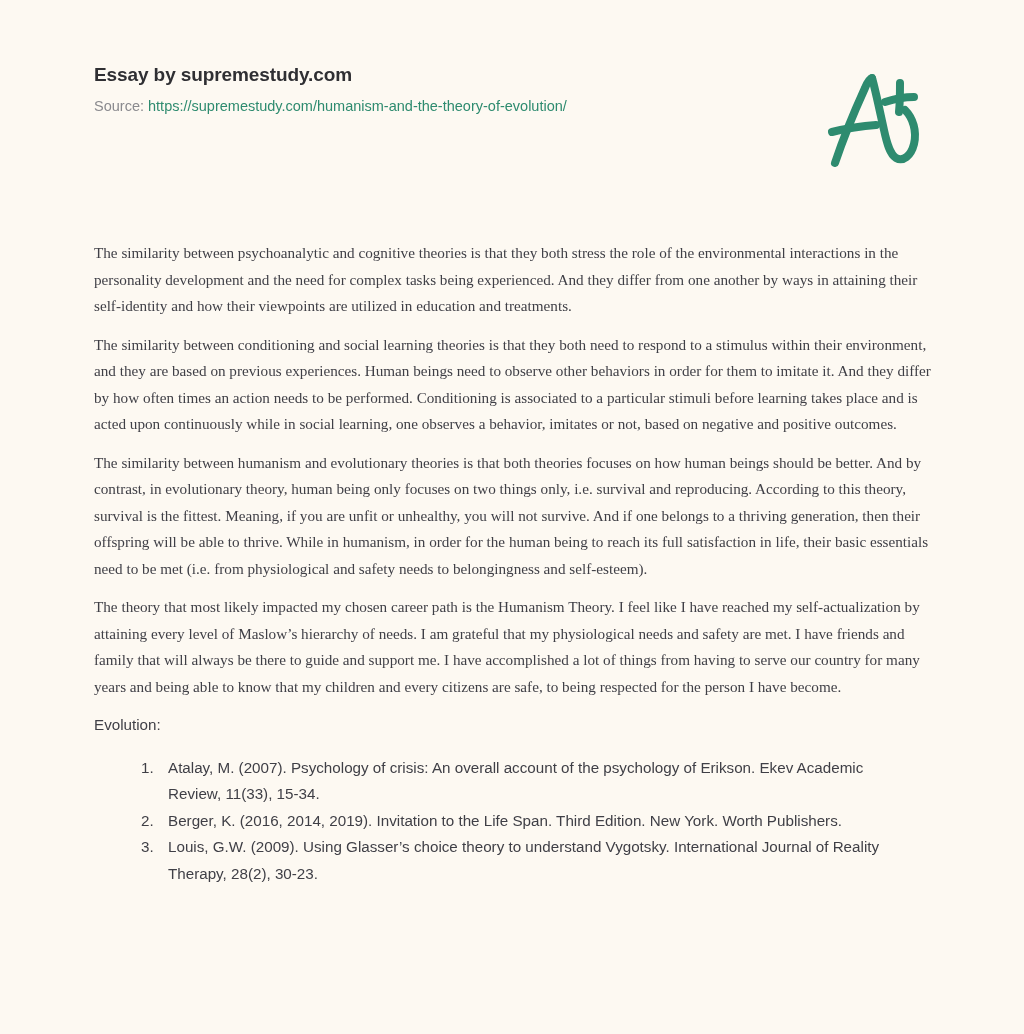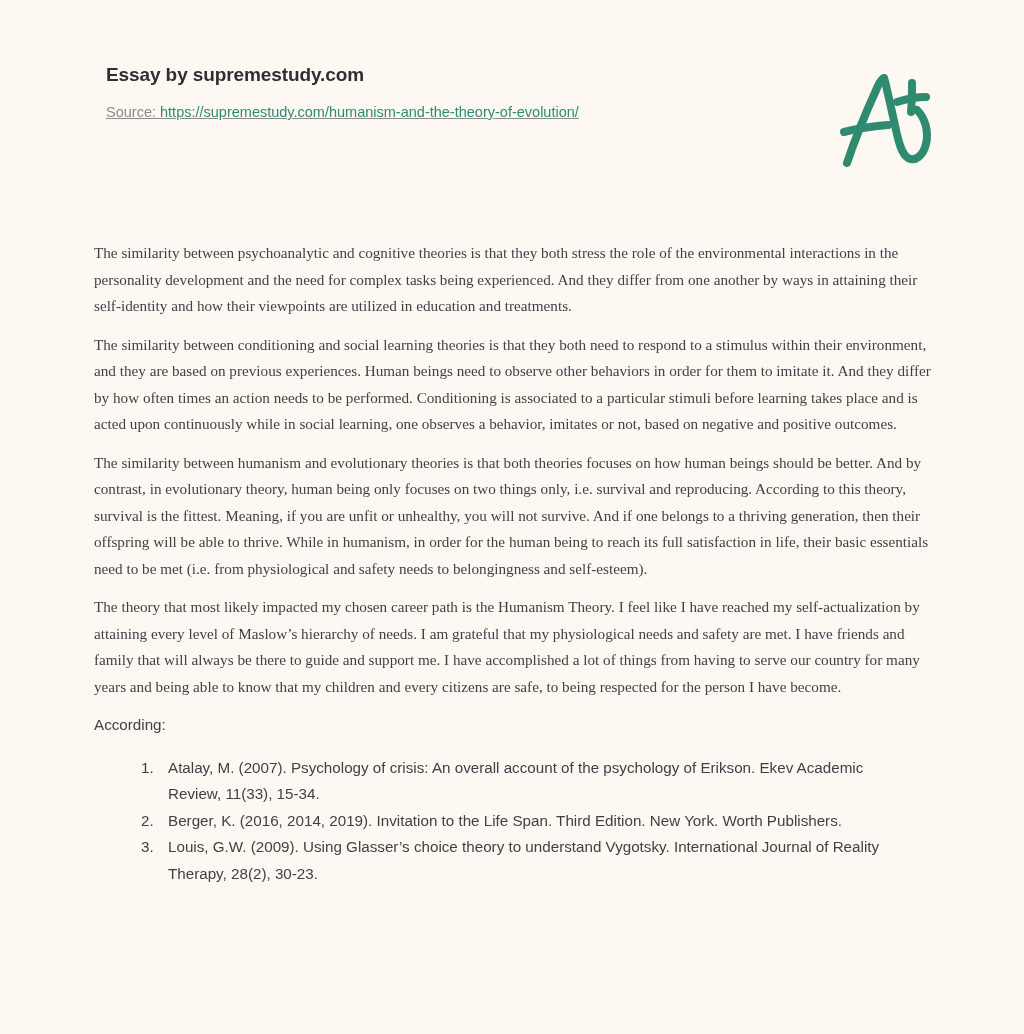--- a/index.html
+++ b/index.html
@@ -18,21 +18,21 @@
   .page {
     position: relative;
     width: 1024px;
     height: 1034px;
     box-sizing: border-box;
   }
 
   
   .header {
     position: absolute;
-    left: 12px;
+    left: 0;
     top: 0;
     width: 880px;
     height: 200px;
   }
 
   .header-text {
     position: absolute;
     left: 94px;
     top: 62px;
     width: 640px;
@@ -41,26 +41,25 @@
   .essay-by {
     font-size: 19px;
     font-weight: bold;
     color: #2f2f33;
     letter-spacing: -0.1px;
     line-height: 26px;
     margin: 0;
   }
 
   .source-line {
-    margin-top: 14px;
+    margin-top: 8px;
     font-size: 14.5px;
     line-height: 20px;
     color: #8a8a8e;
     white-space: nowrap;
-    text-decoration: underline;
   }
 
   .source-label {
     color: #8a8a8e;
   }
 
   .source-url {
     color: #2e8b6f;
     text-decoration: none;
   }
@@ -167,21 +166,21 @@
   </div>
 
   <div class="article">
 
 
     <p class="para">The similarity between psychoanalytic and cognitive theories is that they both stress the role of the environmental interactions in the personality development and the need for complex tasks being experienced. And they differ from one another by ways in attaining their self-identity and how their viewpoints are utilized in education and treatments.</p>
     <p class="para">The similarity between conditioning and social learning theories is that they both need to respond to a stimulus within their environment, and they are based on previous experiences. Human beings need to observe other behaviors in order for them to imitate it. And they differ by how often times an action needs to be performed. Conditioning is associated to a particular stimuli before learning takes place and is acted upon continuously while in social learning, one observes a behavior, imitates or not, based on negative and positive outcomes.</p>
     <p class="para">The similarity between humanism and evolutionary theories is that both theories focuses on how human beings should be better. And by contrast, in evolutionary theory, human being only focuses on two things only, i.e. survival and reproducing. According to this theory, survival is the fittest. Meaning, if you are unfit or unhealthy, you will not survive. And if one belongs to a thriving generation, then their offspring will be able to thrive. While in humanism, in order for the human being to reach its full satisfaction in life, their basic essentials need to be met (i.e. from physiological and safety needs to belongingness and self-esteem).</p>
     <p class="para">The theory that most likely impacted my chosen career path is the Humanism Theory. I feel like I have reached my self-actualization by attaining every level of Maslow’s hierarchy of needs. I am grateful that my physiological needs and safety are met. I have friends and family that will always be there to guide and support me. I have accomplished a lot of things from having to serve our country for many years and being able to know that my children and every citizens are safe, to being respected for the person I have become.</p>
 
-    <p class="refs-heading">According:</p>
+    <p class="refs-heading">Evolution:</p>
 
     <ol class="refs-list">
       <li>Atalay, M. (2007). Psychology of crisis: An overall account of the psychology of Erikson. Ekev Academic Review, 11(33), 15-34.</li>
       <li>Berger, K. (2016, 2014, 2019). Invitation to the Life Span. Third Edition. New York. Worth Publishers.</li>
       <li>Louis, G.W. (2009). Using Glasser’s choice theory to understand Vygotsky. International Journal of Reality Therapy, 28(2), 30-23.</li>
     </ol>
 
   </div>
 
 </div>

